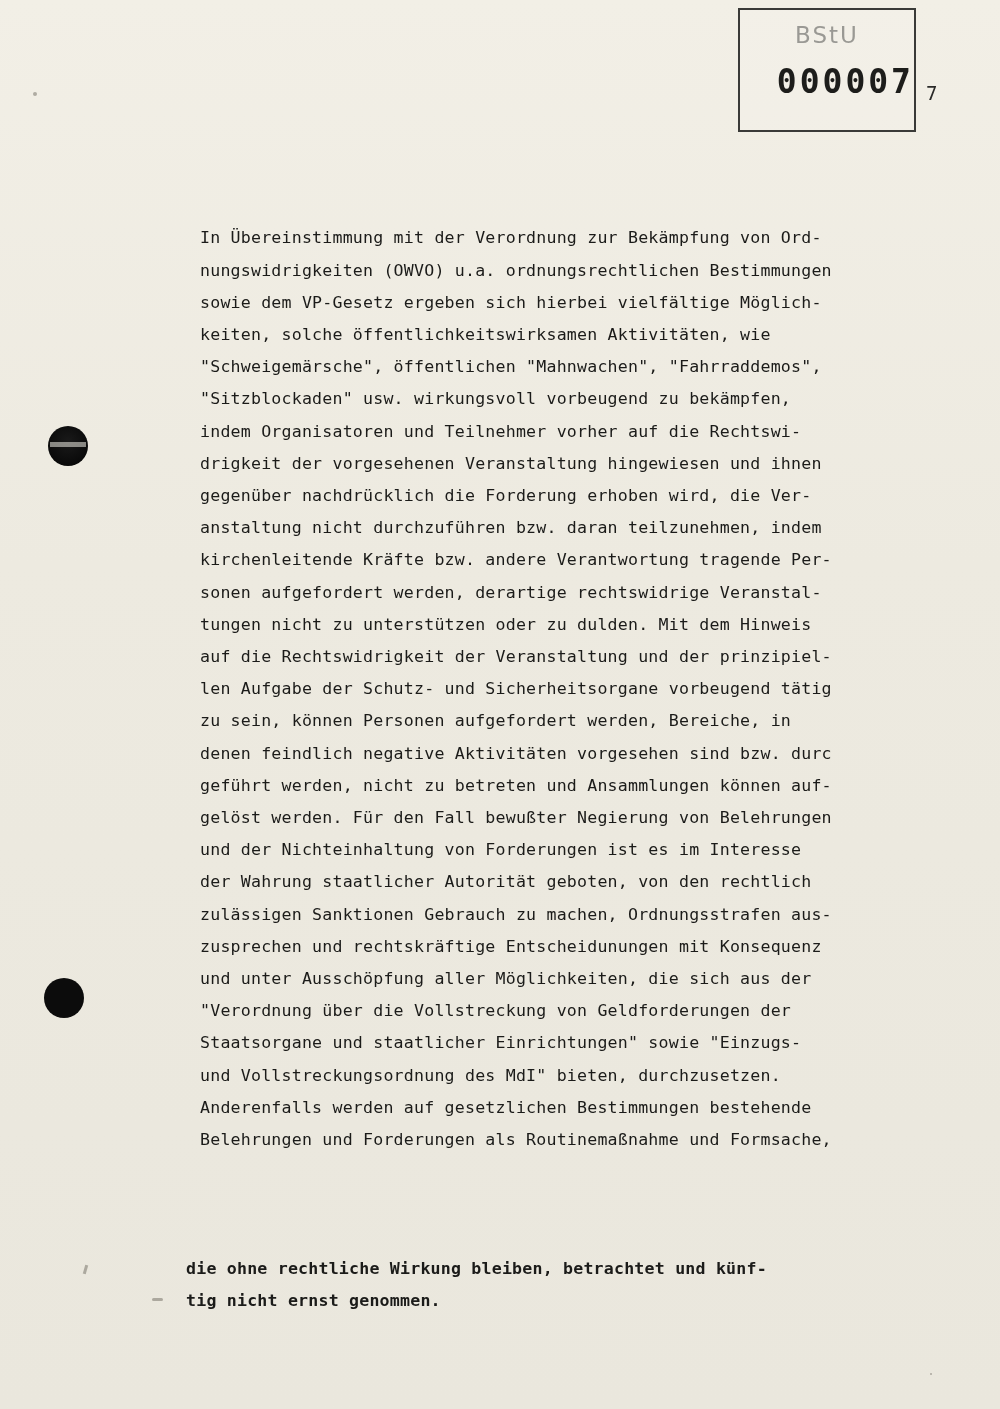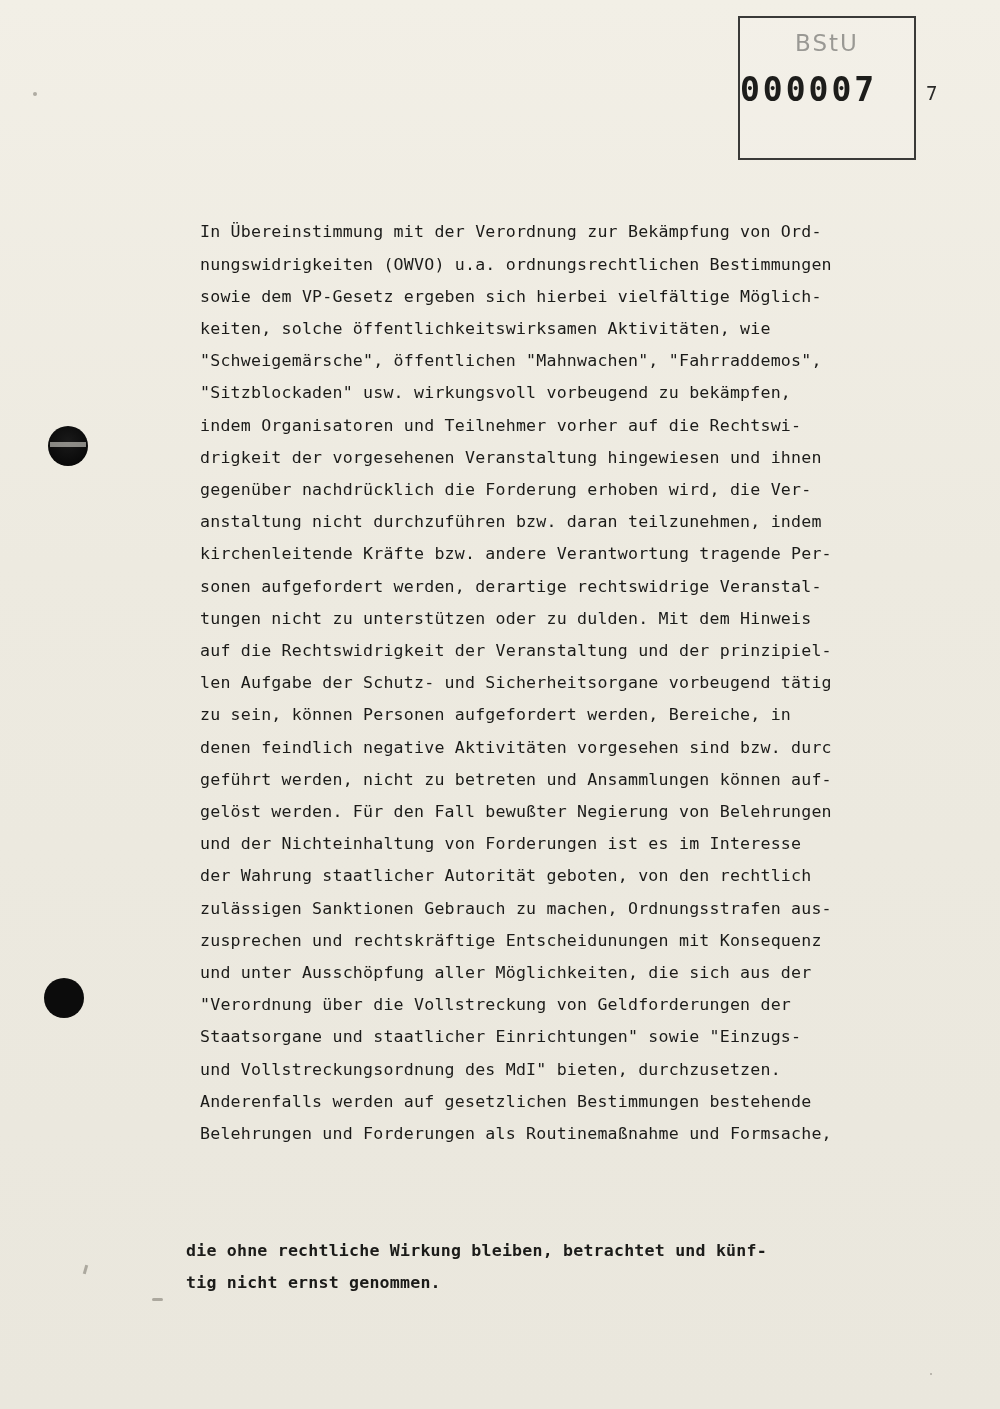--- a/index.html
+++ b/index.html
@@ -18,23 +18,23 @@
   .page {
     position: absolute;
     inset: 0;
     background: linear-gradient(180deg,#f2efe6 0%, #edeae0 40%, #eae7dd 100%);
   }
 
   
   .stamp-box {
     position: absolute;
     left: 738px;
-    top: 16px;
+    top: 8px;
     width: 178px;
-    height: 144px;
+    height: 124px;
     border: 2px solid #3a3a38;
     box-sizing: border-box;
     background: rgba(255,255,255,0.08);
   }
   .stamp-bstu {
     position: absolute;
     left: 0;
     top: 12px;
     width: 100%;
     text-align: center;
@@ -42,21 +42,21 @@
     font-size: 23px;
     letter-spacing: 2px;
     color: #6b6b68;
     opacity: 0.65;
   }
   .stamp-number {
     position: absolute;
     left: 0;
     top: 52px;
     width: 100%;
-    text-align: left;
+    text-align: right;
     font-family: "DejaVu Sans Mono", monospace;
     font-size: 33px;
     letter-spacing: 3px;
     color: #1d1d1b;
     font-weight: bold;
   }
 
   .page-number {
     position: absolute;
     left: 926px;
@@ -103,21 +103,21 @@
     top: 142px;
     width: 800px;
     font-family: "DejaVu Sans Mono", monospace;
     font-size: 16.6px;
     line-height: 32.2px;
     color: #1b1b19;
     letter-spacing: 0.2px;
     white-space: pre-wrap;
   }
   .doc-text .para {
-    margin: 10px;
+    margin: 16px;
     white-space: pre-wrap;
   }
   .para.p-indent {
     margin-left: 0;
   }
   .para.p-outdent {
     margin-left: -14px;
     font-weight: bold;
   }
   .para.p-gap {

